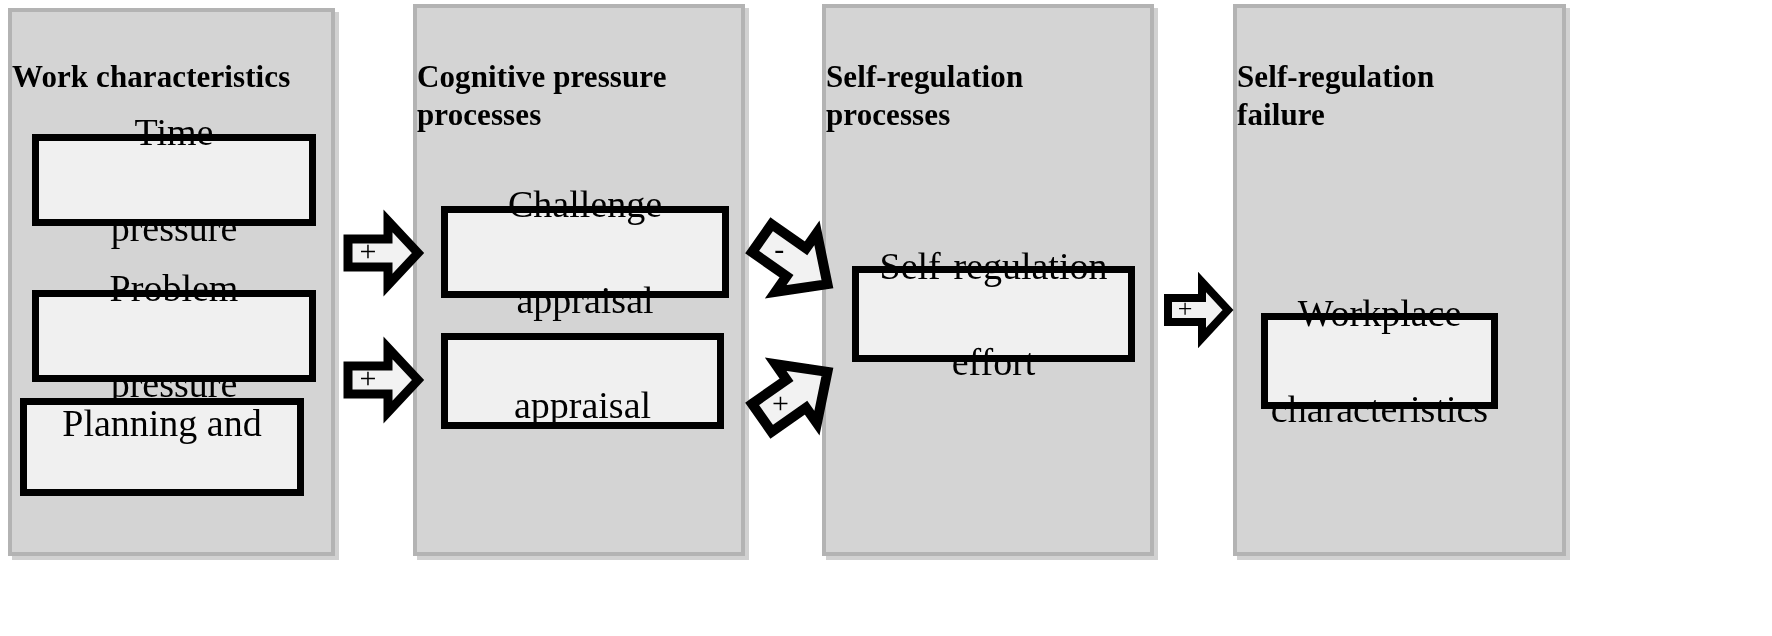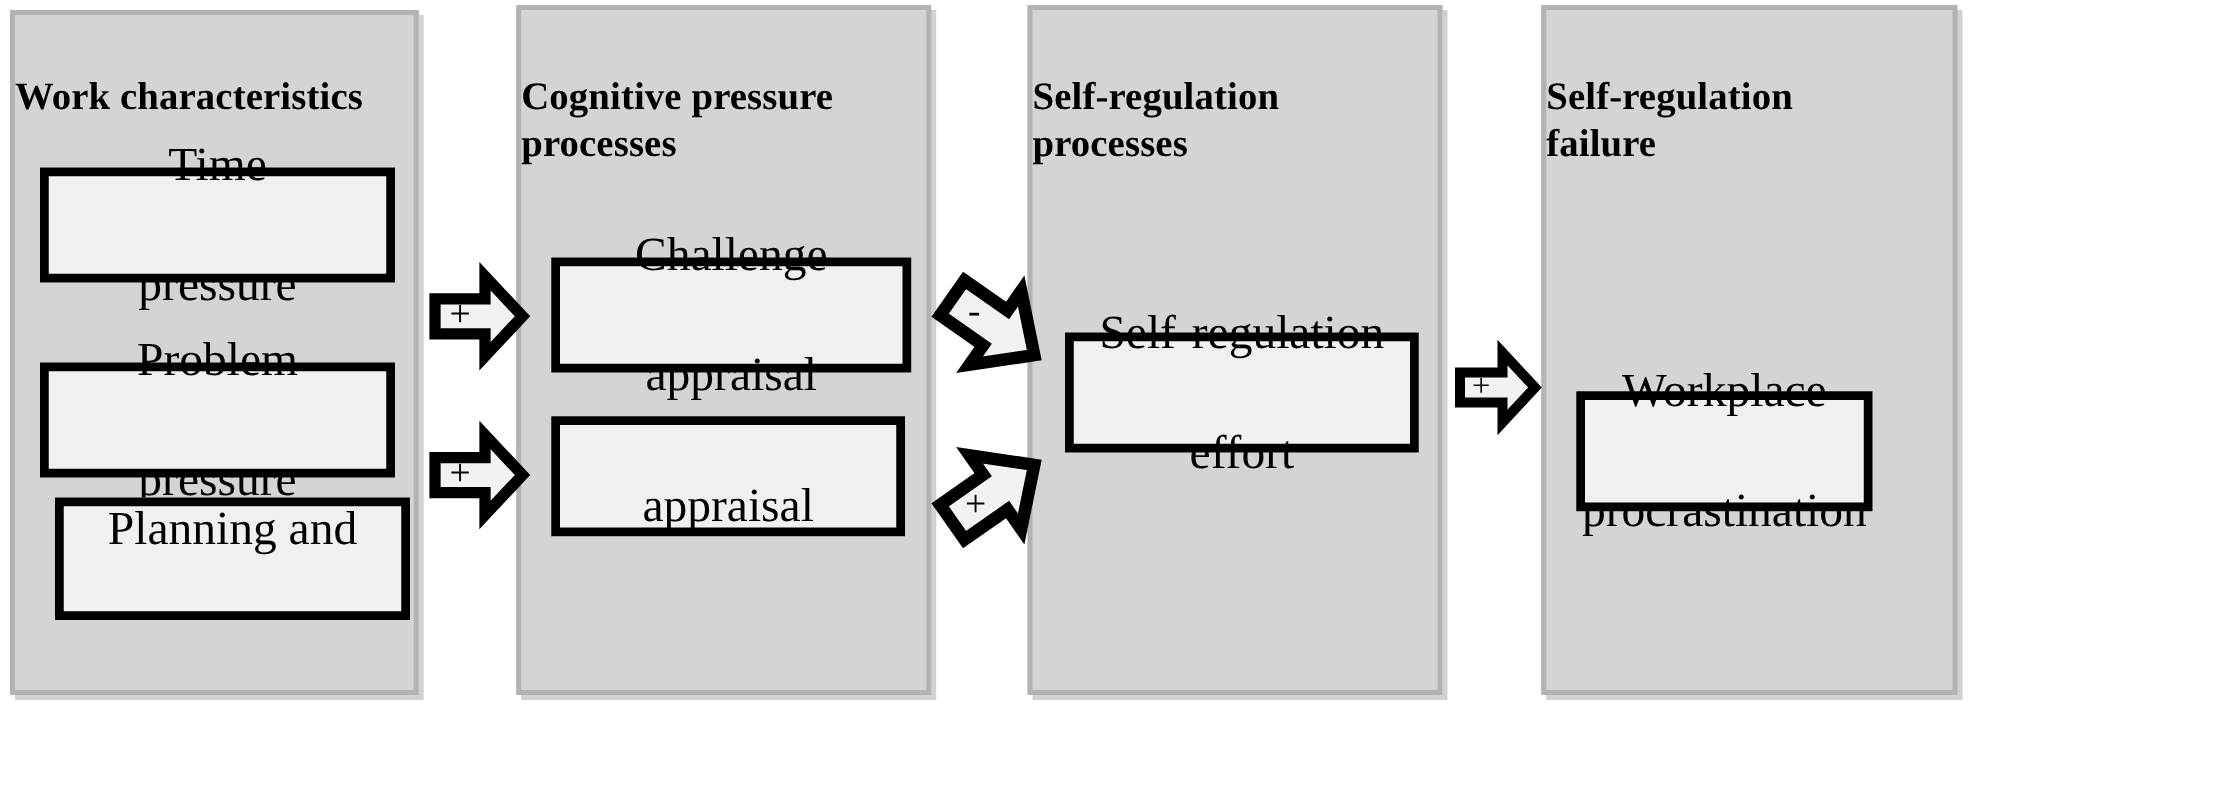--- a/index.html
+++ b/index.html
@@ -72,21 +72,21 @@
       </span>
     </div>
 
     <div class="node" style="left:20px;top:254px;width:284px;height:92px;margin-top:24px;">
       <span>
         <span>Problem</span><br>
         <span>pressure</span>
       </span>
     </div>
 
-    <div class="node" style="left:32px;top:386px;width:284px;height:98px;">
+    <div class="node" style="left:8px;top:386px;width:284px;height:98px;">
       <span>
         <span>Planning and</span><br>
       </span>
     </div>
   </div>
 
   <div class="panel" style="left:413px;top:4px;width:332px;height:552px;">
     <div class="panel-title" style="top:50px;">
       <span>Cognitive pressure</span><br>
       <span>processes</span>
@@ -123,21 +123,21 @@
 
   <div class="panel" style="left:1233px;top:4px;width:333px;height:552px;">
     <div class="panel-title" style="top:50px;">
       <span>Self-regulation</span><br>
       <span>failure</span>
     </div>
 
     <div class="node" style="left:24px;top:260px;width:237px;height:96px;margin-top:45px;">
       <span>
         <span>Workplace</span><br>
-        <span>procrastination</span>
+        <span>characteristics</span>
       </span>
     </div>
   </div>
 
   <div class="arrow" style="left:344px;top:217px;width:78px;height:72px;">
     <svg width="78" height="72" viewBox="0 0 78 72">
       <polygon points="4,22 44,22 44,4 74,36 44,68 44,50 4,50" fill="#f2f2f2" stroke="#000000" stroke-width="9" stroke-linejoin="miter"></polygon>
       <text class="sign" x="24" y="37">+</text>
     </svg>
   </div>

